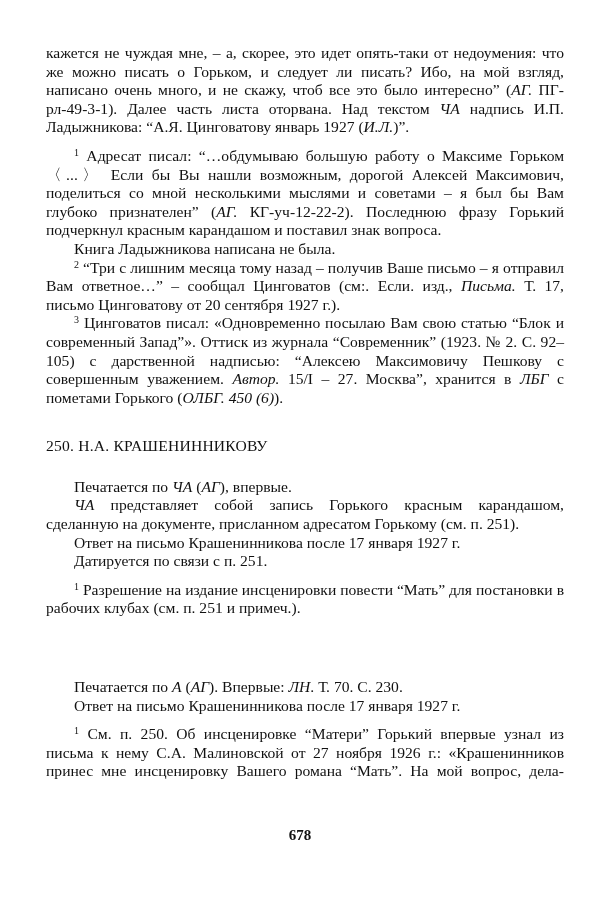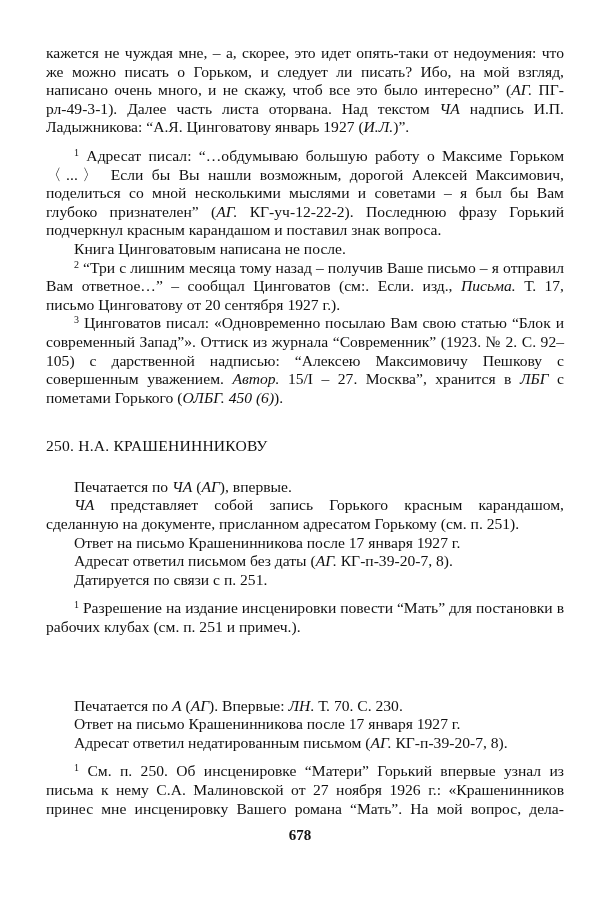--- a/index.html
+++ b/index.html
@@ -23,50 +23,48 @@
 <body>
 
 <div class="page">
 
   <p class="para noindent"><span>кажется не чуждая мне, – а, скорее, это идет опять-таки от недоумения: что же можно писать о Горьком, и следует ли писать? Ибо, на мой взгляд, написано очень много, и не скажу, чтоб все это было интересно”</span> <span>(</span><i>АГ.</i><span> ПГ-рл-49-3-1). Далее часть листа оторвана. Над текстом </span><i>ЧА</i><span> надпись И.П. Ладыжникова: “А.Я. Цинговатову январь 1927 (</span><i>И.Л.</i><span>)”.</span></p>
 
   <div class="gap"></div>
 
   <p class="para"><span class="fn">1</span><span> Адресат писал: “…обдумываю большую работу о Максиме Горьком 〈...〉 Если бы Вы нашли возможным, дорогой Алексей Максимович, поделиться со мной несколькими мыслями и советами – я был бы Вам глубоко признателен” (</span><i>АГ.</i><span> КГ-уч-12-22-2). Последнюю фразу Горький подчеркнул красным карандашом и поставил знак вопроса.</span></p>
 
-  <p class="para"><span>Книга Цинговатовым написана не после.</span></p>
+  <p class="para"><span>Книга Ладыжникова написана не была.</span></p>
 
   <p class="para"><span class="fn">2</span><span> “Три с лишним месяца тому  назад – получив Ваше письмо – я отправил Вам ответное…” – сообщал Цинговатов (см:. Если. изд., </span><i>Письма.</i><span> Т. 17, письмо Цинговатову от 20 сентября 1927 г.).</span></p>
 
   <p class="para"><span class="fn">3</span><span> Цинговатов писал: «Одновременно посылаю Вам свою статью “Блок и современный Запад”». Оттиск из журнала “Современник” (1923. № 2. С. 92–105) с дарственной надписью: “Алексею Максимовичу Пешкову с совершенным уважением. </span><i>Автор.</i><span> 15/I – 27. Москва”, хранится в </span><i>ЛБГ</i><span> с пометами Горького (</span><i>ОЛБГ. 450 (6)</i><span>).</span></p>
 
   <div class="gap-lg"></div>
 
   <p class="heading">250. Н.А. КРАШЕНИННИКОВУ</p>
 
   <div class="gap-lg" style="height:22px"></div>
 
   <p class="para"><span>Печатается по </span><i>ЧА</i><span> (</span><i>АГ</i><span>), впервые.</span></p>
   <p class="para"><i>ЧА</i><span> представляет собой запись Горького красным карандашом, сделанную на документе, присланном адресатом Горькому (см. п. 251).</span></p>
   <p class="para">Ответ на письмо Крашенинникова после 17 января 1927 г.</p>
-  <p class="para"><span>Адресат ответил письмом без даты (</span><i>АГ.</i><span> КГ-п-39-20-7, 8).</span></p>
   <p class="para">Датируется по связи с п. 251.</p>
 
   <div class="gap"></div>
 
   <p class="para"><span class="fn">1</span><span> Разрешение на издание инсценировки повести “Мать” для постановки в рабочих клубах (см. п. 251 и примеч.).</span></p>
 
   <div class="gap-lg" style="height:38px"></div>
 
 
   <div class="gap-lg" style="height:22px"></div>
 
   <p class="para"><span>Печатается по </span><i>А</i><span> (</span><i>АГ</i><span>). Впервые: </span><i>ЛН</i><span>. Т. 70. С. 230.</span></p>
   <p class="para">Ответ на письмо Крашенинникова после 17 января 1927 г.</p>
-  <p class="para"><span>Адресат ответил недатированным письмом (</span><i>АГ.</i><span> КГ-п-39-20-7, 8).</span></p>
 
   <div class="gap"></div>
 
   <p class="para last-line"><span class="fn">1</span><span> См. п. 250. Об инсценировке “Матери” Горький впервые узнал из письма к нему С.А. Малиновской от 27 ноября 1926 г.: «Крашенинников принес мне инсценировку Вашего романа “Мать”. На мой вопрос, дела-</span></p>
 
 </div>
 
 <div class="pagenum">678</div>
 
 </body></html>

